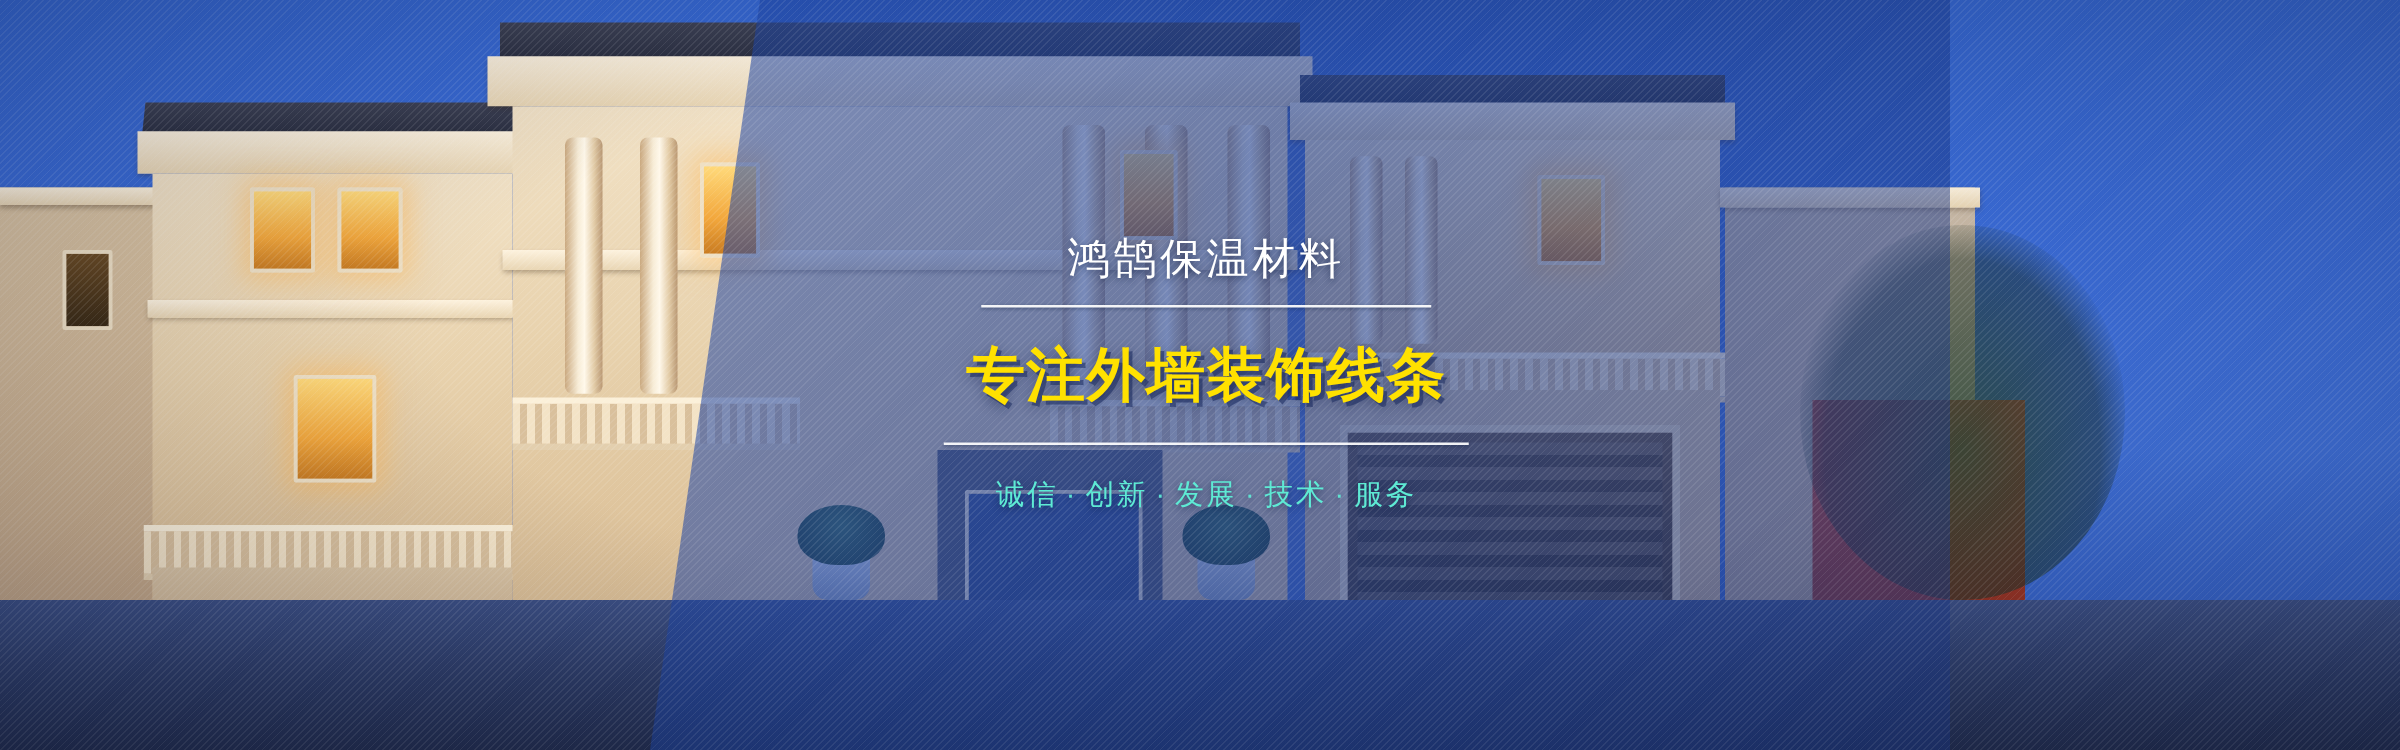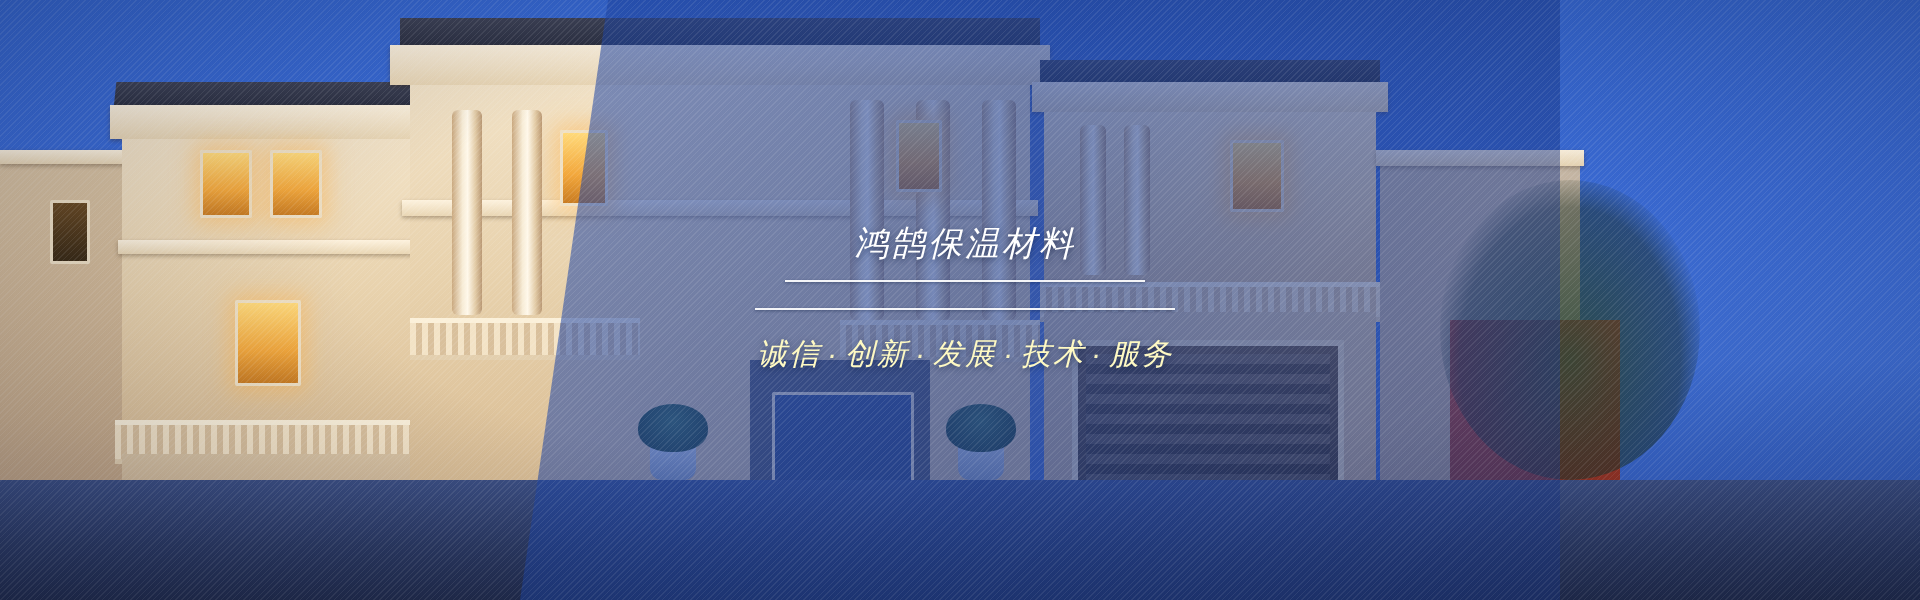--- a/index.html
+++ b/index.html
@@ -1,21 +1,21 @@
 <!DOCTYPE html>
 <html><head>
 <meta charset="utf-8">
 <style>
   html,body{margin:0;padding:0;}
   body{
     width:1920px;height:600px;overflow:hidden;
     font-family:"Liberation Sans","DejaVu Sans",sans-serif;
     background:#2f62c8;
   }
-  .banner{position:relative;width:1920px;height:600px;overflow:hidden;font-style:italic;}
+  .banner{position:relative;width:1920px;height:600px;overflow:hidden;}
 
   
   .sky{
     position:absolute;inset:0;
     background:
       linear-gradient(180deg,#3566cf 0%,#3a6ad4 32%,#3f6fd6 60%,#2d55b4 100%);
   }
   .sky-glow{
     position:absolute;left:42%;top:18%;width:900px;height:620px;
     transform:translate(-50%,-20%);
@@ -98,21 +98,21 @@
   }
   .rule.top{width:360px;margin-bottom:26px;}
   .rule.bottom{width:420px;margin-top:26px;margin-bottom:24px;}
 
   .headline{
     color:#FFE100;font-size:47px;font-weight:700;letter-spacing:1px;
     line-height:1.18;white-space:nowrap;
     text-shadow:3px 3px 0 rgba(24,40,92,.55), 0 3px 10px rgba(10,20,60,.45);
   }
   .tagline{
-    color:#fef9c3;font-size:30px;letter-spacing:2px;font-weight:400;
+    color:#5eead4;font-size:23px;letter-spacing:2px;font-weight:400;
     text-shadow:0 2px 6px rgba(10,25,60,.6);
     white-space:nowrap;
   }
   .tagline .dot{margin:0 6px;opacity:.95;}
 </style>
 </head>
 <body>
 
 <div class="banner">
 
@@ -185,18 +185,19 @@
   <div class="panel"></div>
   <div class="panel-edge"></div>
 
   <div class="hatch"></div>
   <div class="vignette"></div>
 
   <div class="content">
     <div class="inner">
       <div class="brand">鸿鹄保温材料</div>
       <div class="rule top"></div>
+      <div class="headline">专注外墙装饰线条</div>
       <div class="rule bottom"></div>
       <div class="tagline"><span>诚信</span><span class="dot">·</span><span>创新</span><span class="dot">·</span><span>发展</span><span class="dot">·</span><span>技术</span><span class="dot">·</span><span>服务</span></div>
     </div>
   </div>
 
 </div>
 
 </body></html>

